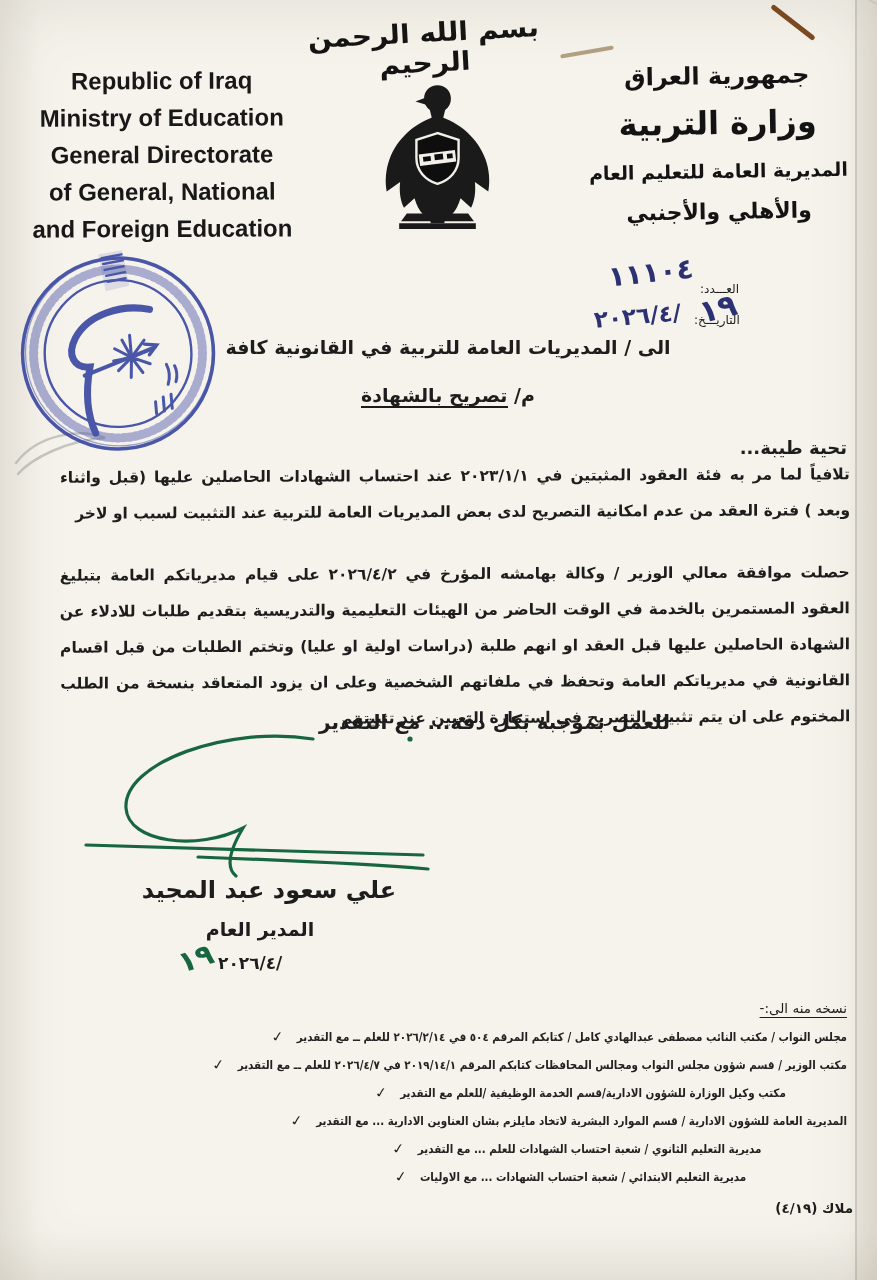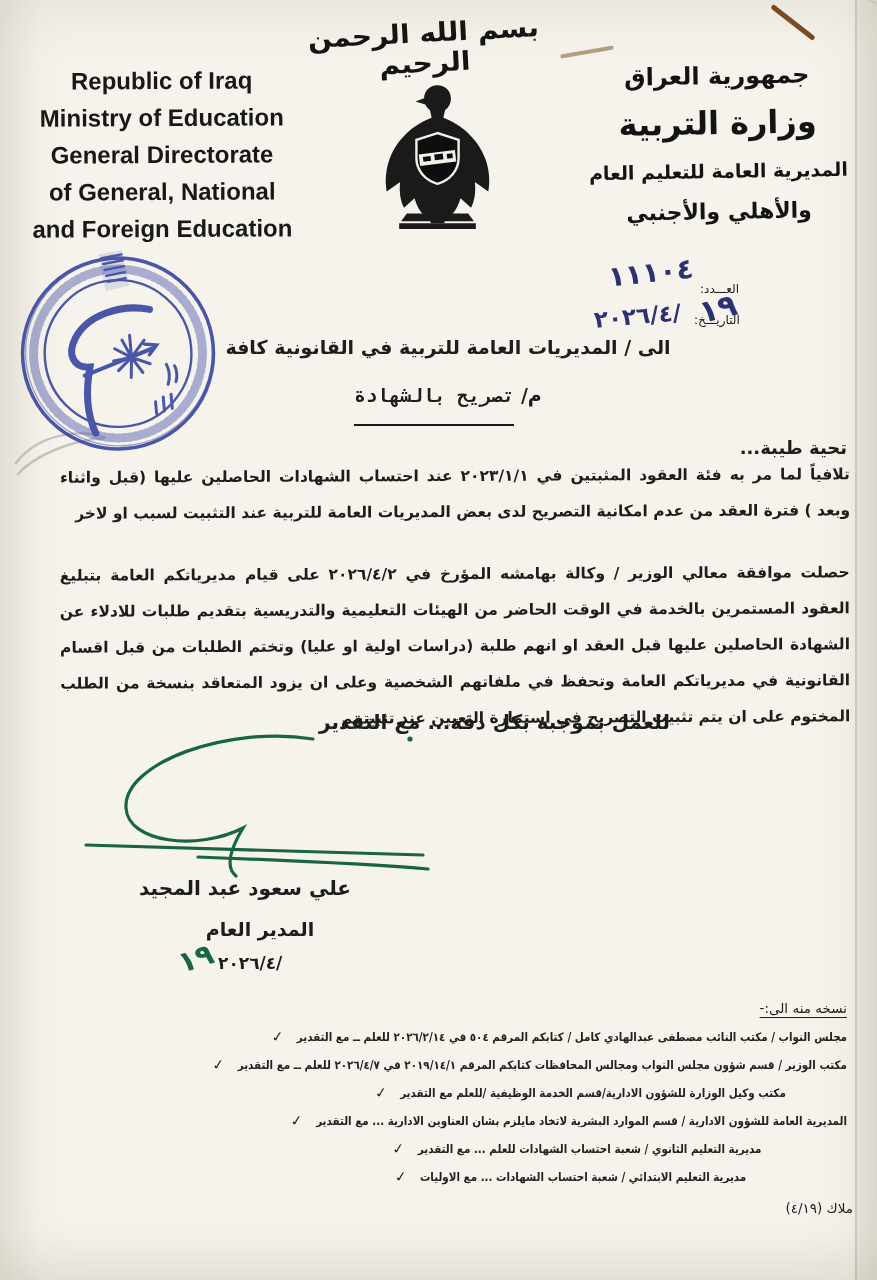--- a/index.html
+++ b/index.html
@@ -50,53 +50,53 @@
   .num-value{ left:608px; top:256px; font-size:28px; letter-spacing:2px; transform:rotate(-6deg); }
   .date-ym{ left:594px; top:303px; font-size:23px; transform:rotate(-5deg); }
   .date-day{ left:699px; top:290px; font-size:31px; transform:rotate(-14deg); }
 
   
   .stamp{ left:12px; top:250px; width:212px; height:206px; transform:rotate(-5deg); opacity:.92; }
 
   
   .to-line{ left:160px; top:336px; width:576px; text-align:center; font-size:19px; font-weight:bold; }
   .subject-line{ left:160px; top:384px; width:576px; text-align:center; font-size:19px; font-weight:bold; }
-  .subject-underline{ border-bottom:2.5px solid #1b1b1b; padding-bottom:16px;font-family:Liberation Mono, monospace; }
+  .subject-underline{ border-bottom:2.5px solid #1b1b1b; padding-bottom:0; }
 
   
   .greeting{ right:30px; top:428px; font-size:18px; font-weight:bold;margin-top:9px; }
   .para{ left:60px; width:790px; font-size:15.5px; font-weight:bold; line-height:36px;
          text-align:justify; transform:rotate(-.25deg); }
   .para1{ top:458px; }
   .para2{ top:556px; }
   .closing{ left:230px; top:710px; width:440px; font-size:20px; font-weight:bold; }
 
   
   .sig-svg{ left:78px; top:733px; width:352px; height:152px; }
-  .sig-name{ left:80px; top:876px; width:330px; text-align:center; font-size:20px; font-weight:bold; }
+  .sig-name{ left:104px; top:876px; width:330px; text-align:center; font-size:24px; font-weight:bold; }
   .sig-title{ left:95px; top:918px; width:330px; text-align:center; font-size:19px; font-weight:bold; }
   .sig-date-typed{ left:218px; top:953px; font-size:17px; font-weight:bold; }
   .sig-date-day{ left:178px; top:941px; font-size:29px; font-weight:bold; color:#17663f; transform:rotate(-18deg); }
 
   
   .copies{ right:30px; top:1000px; width:590px; direction:rtl; }
   .copies-header{ font-size:13.5px; font-weight:normal; text-align:right;
                   text-decoration:underline; text-underline-offset:4px; margin-bottom:10px; }
   .copies ul{ list-style:none; }
   .copies li{
     white-space:nowrap; direction:rtl; text-align:right;
     font-size:11.5px; font-weight:bold; line-height:22px; margin-bottom:6px;
     transform:scaleX(.9); transform-origin:100% 50%; color:#222;
   }
   .copies li .check{ display:inline-block; margin-inline-start:16px; font-size:13px;
                      transform:rotate(-10deg) scaleX(1.3); }
   .ind1{ padding-right:68px; }  .ind2{ padding-right:95px; }  .ind3{ padding-right:112px; }
 
   .footer-note{ left:748px; top:1200px; width:105px; text-align:right;
-                font-size:13.5px; font-weight:normal; direction:rtl; }
+                font-size:13.5px; font-weight:bold; direction:rtl; }
 
   
   .fold{ left:855px; top:0; width:2px; height:1280px; background:rgba(60,50,35,.18); }
   .fold-strip{ left:857px; top:0; width:20px; height:1280px; background:rgba(120,105,80,.05); }
   .mark-tan{ left:560px; top:50px; width:54px; height:4px; background:#b3a183;
              transform:rotate(-10deg); border-radius:2px; }
   .mark-brown{ left:766px; top:20px; width:54px; height:5px; background:#7c4a20;
                transform:rotate(38deg); border-radius:3px; }
   .mark-corner{ left:830px; top:-4px; width:70px; height:2px; background:#d8d3c8; transform:rotate(32deg); }
   .pencil{ left:8px; top:418px; width:115px; height:62px; }

